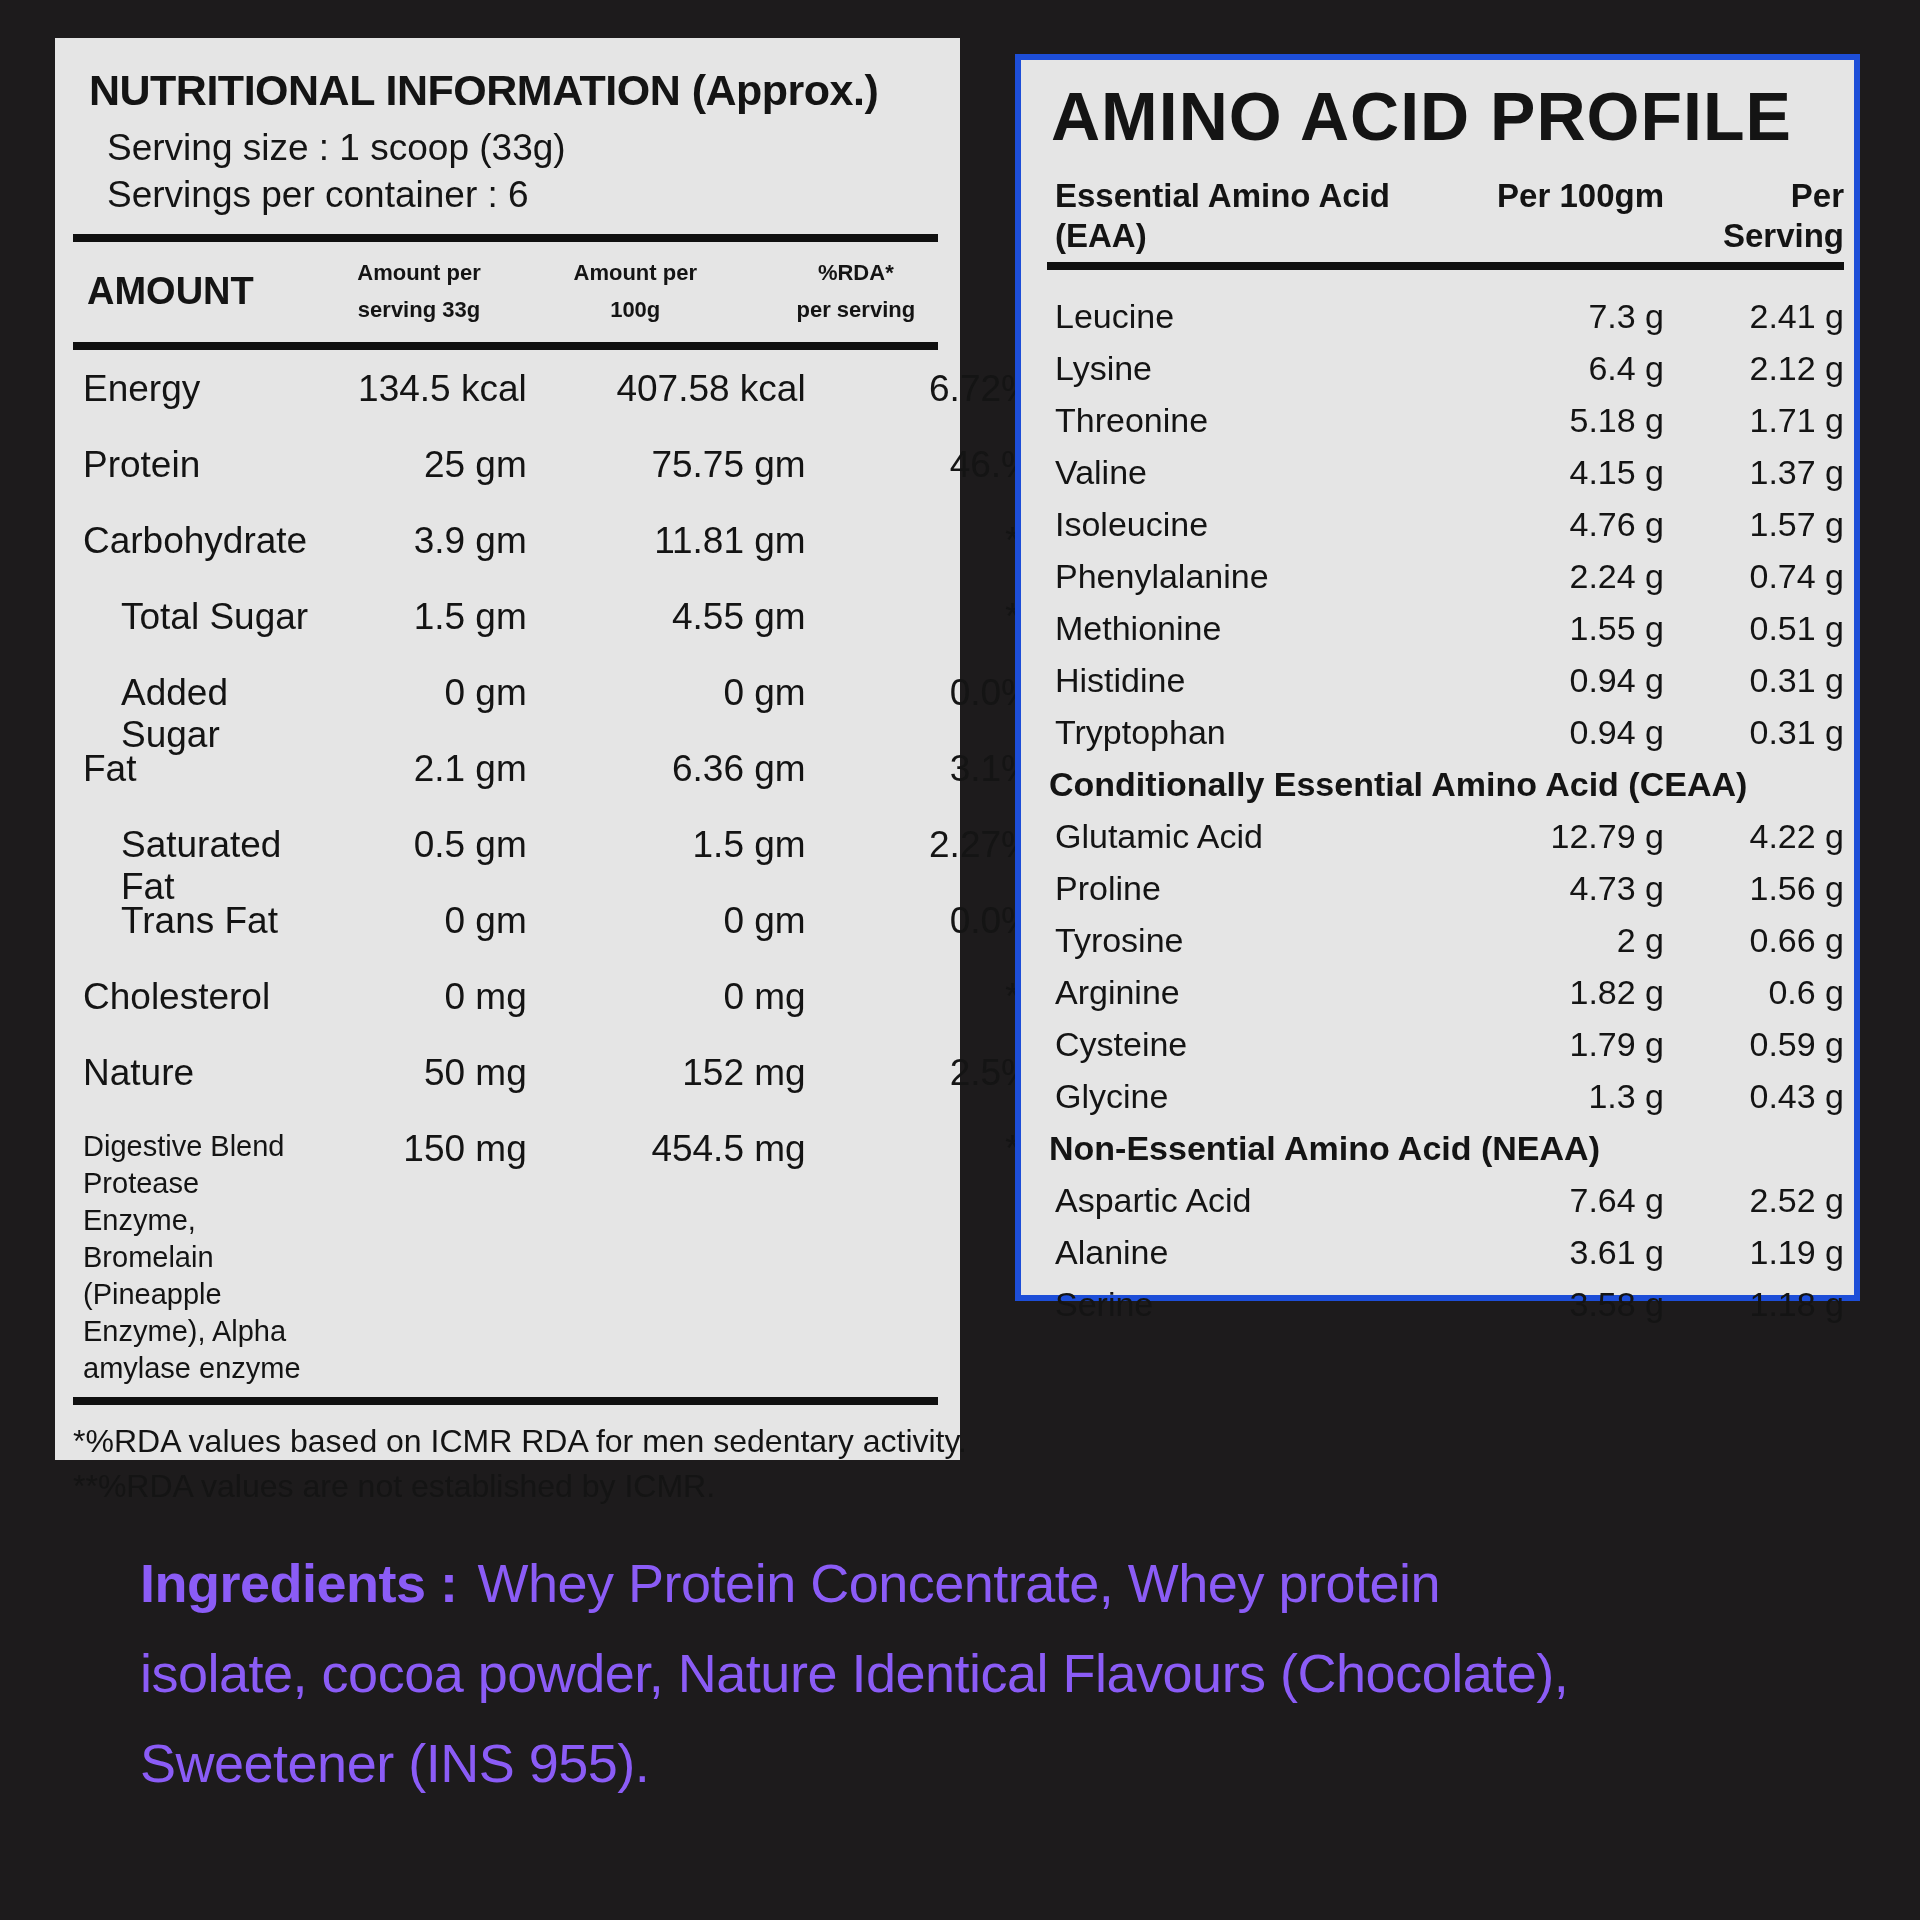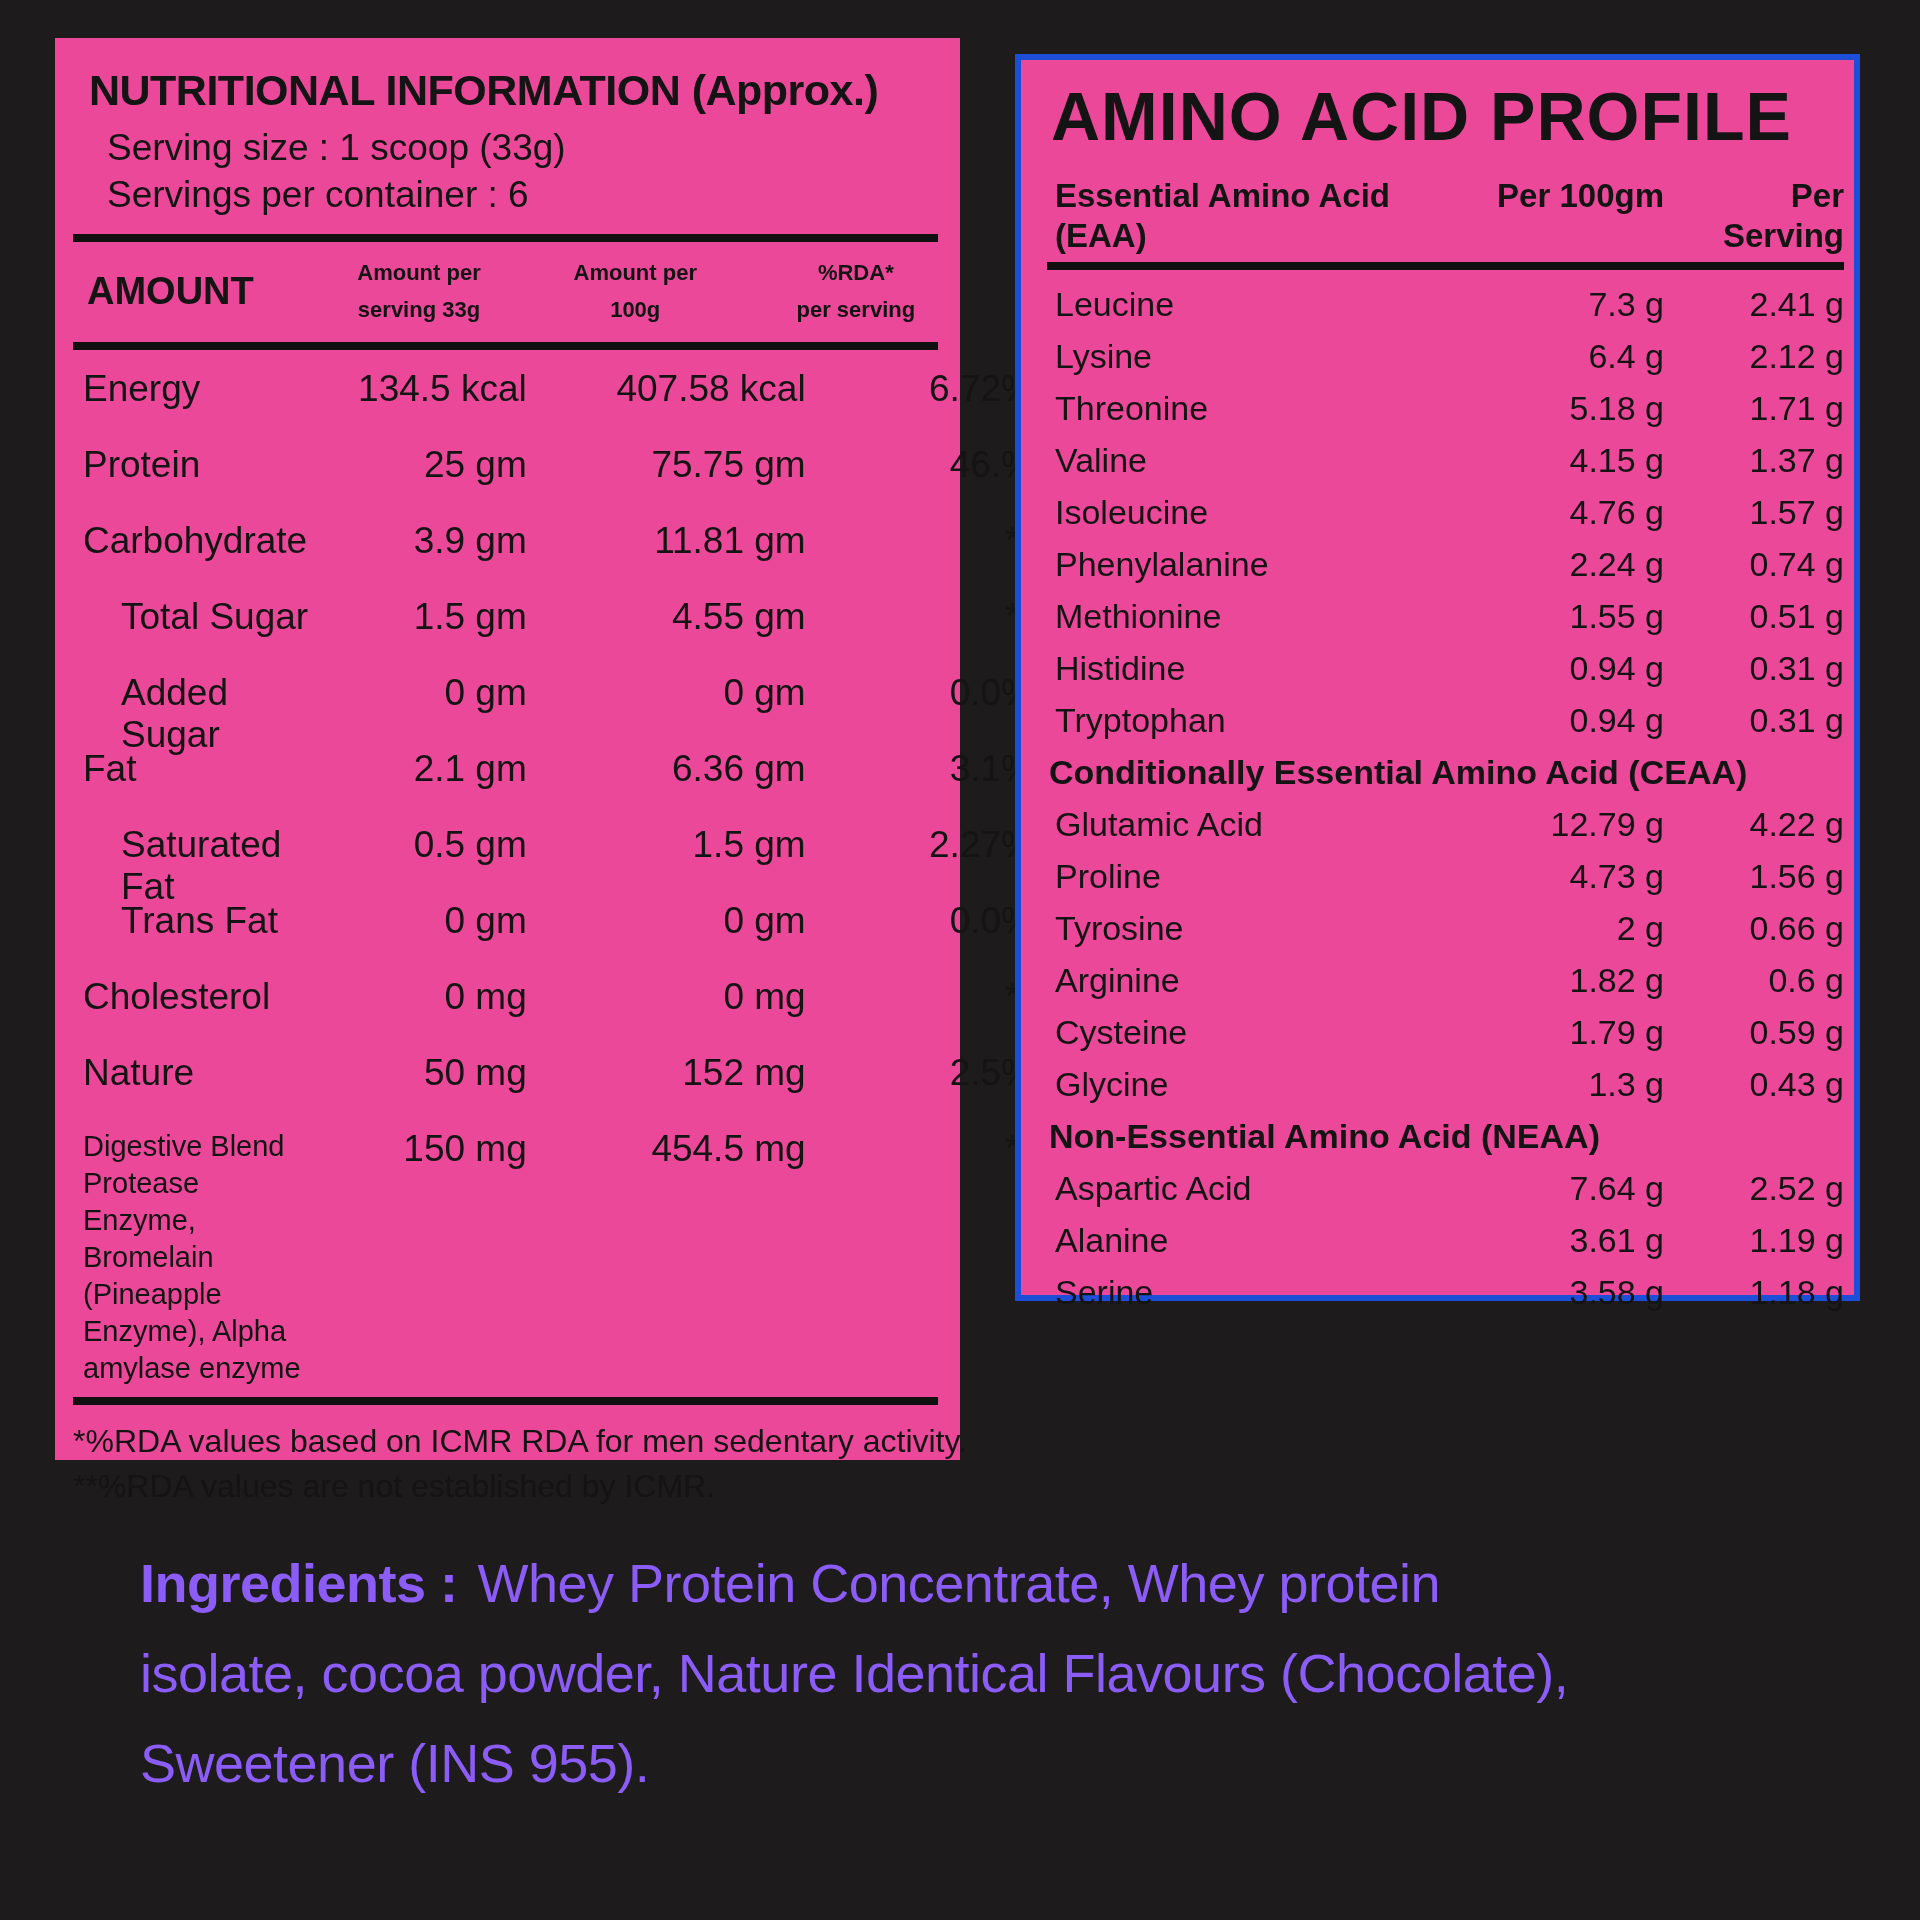--- a/index.html
+++ b/index.html
@@ -5,21 +5,21 @@
   html,body{margin:0;padding:0;}
   body{
     width:1920px;height:1920px;
     background:#1d1b1c;
     font-family:"Liberation Sans", sans-serif;
     color:#141414;
   }
   .canvas{position:relative;width:1920px;height:1920px;background:#1d1b1c;overflow:hidden;}
 
   
-  .panel{background:#ec4899;box-sizing:border-box;position:absolute;}
+  .panel{background:#e5e5e5;box-sizing:border-box;position:absolute;}
   .nutri{
     left:55px;top:38px;width:905px;height:1422px;
     padding:22px 22px 0 18px;
   }
   .n-title{
     font-size:43px;font-weight:bold;letter-spacing:-0.5px;
     margin:6px 0 10px 16px;line-height:48px;white-space:nowrap;
   }
   .n-serving{font-size:37px;line-height:47px;margin-left:34px;}
   .rule{height:8px;background:#101010;}
@@ -50,21 +50,21 @@
   }
   .a-title{
     font-size:68px;font-weight:bold;letter-spacing:1px;
     margin:4px 0 0 4px;line-height:76px;white-space:nowrap;
   }
   .a-grid{display:grid;grid-template-columns:1fr 250px 180px;}
   .a-head{margin-top:22px;font-weight:bold;font-size:33px;line-height:40px;}
   .a-head .an{padding-left:8px;}
   .a-head .a100,.a-head .aserv{text-align:right;}
   .a-rule{margin-top:6px;}
-  .a-rows{margin-top:8px;}
+  .a-rows{margin-top:20px;}
   .a-row{height:52px;font-size:34px;line-height:52px;}
   .a-row .an{padding-left:8px;}
   .a-row .a100,.a-row .aserv{text-align:right;}
   .a-sec{height:52px;font-size:34px;line-height:52px;font-weight:bold;padding-left:2px;}
 
   
   .ingredients{
     position:absolute;left:140px;top:1538px;
     color:#8b5cf6;font-size:54px;line-height:90px;letter-spacing:-0.5px;
   }

